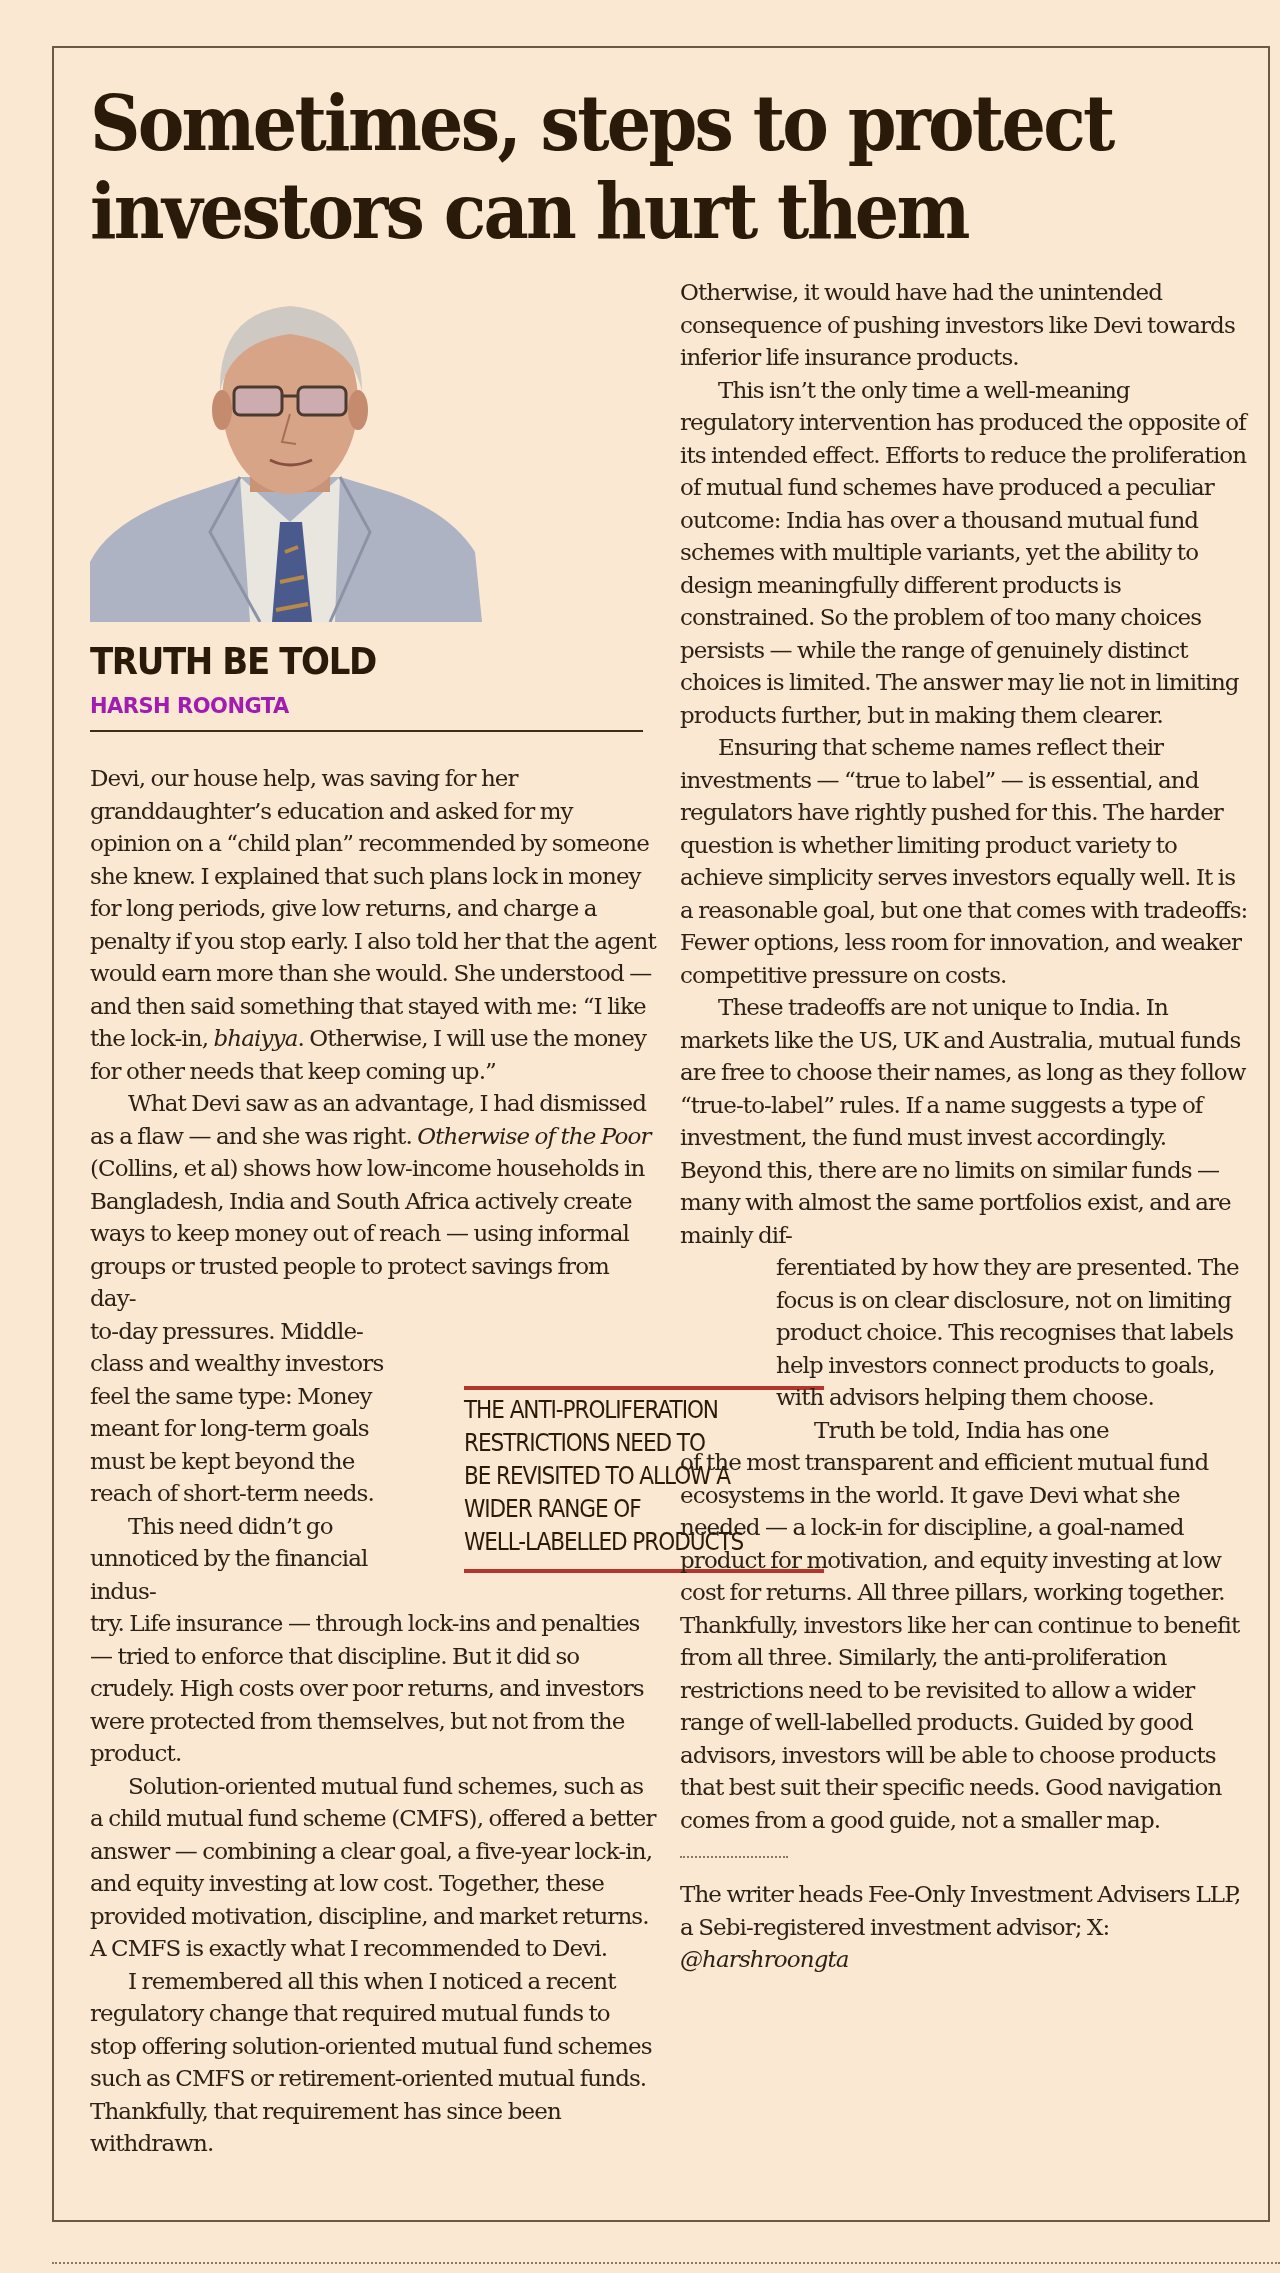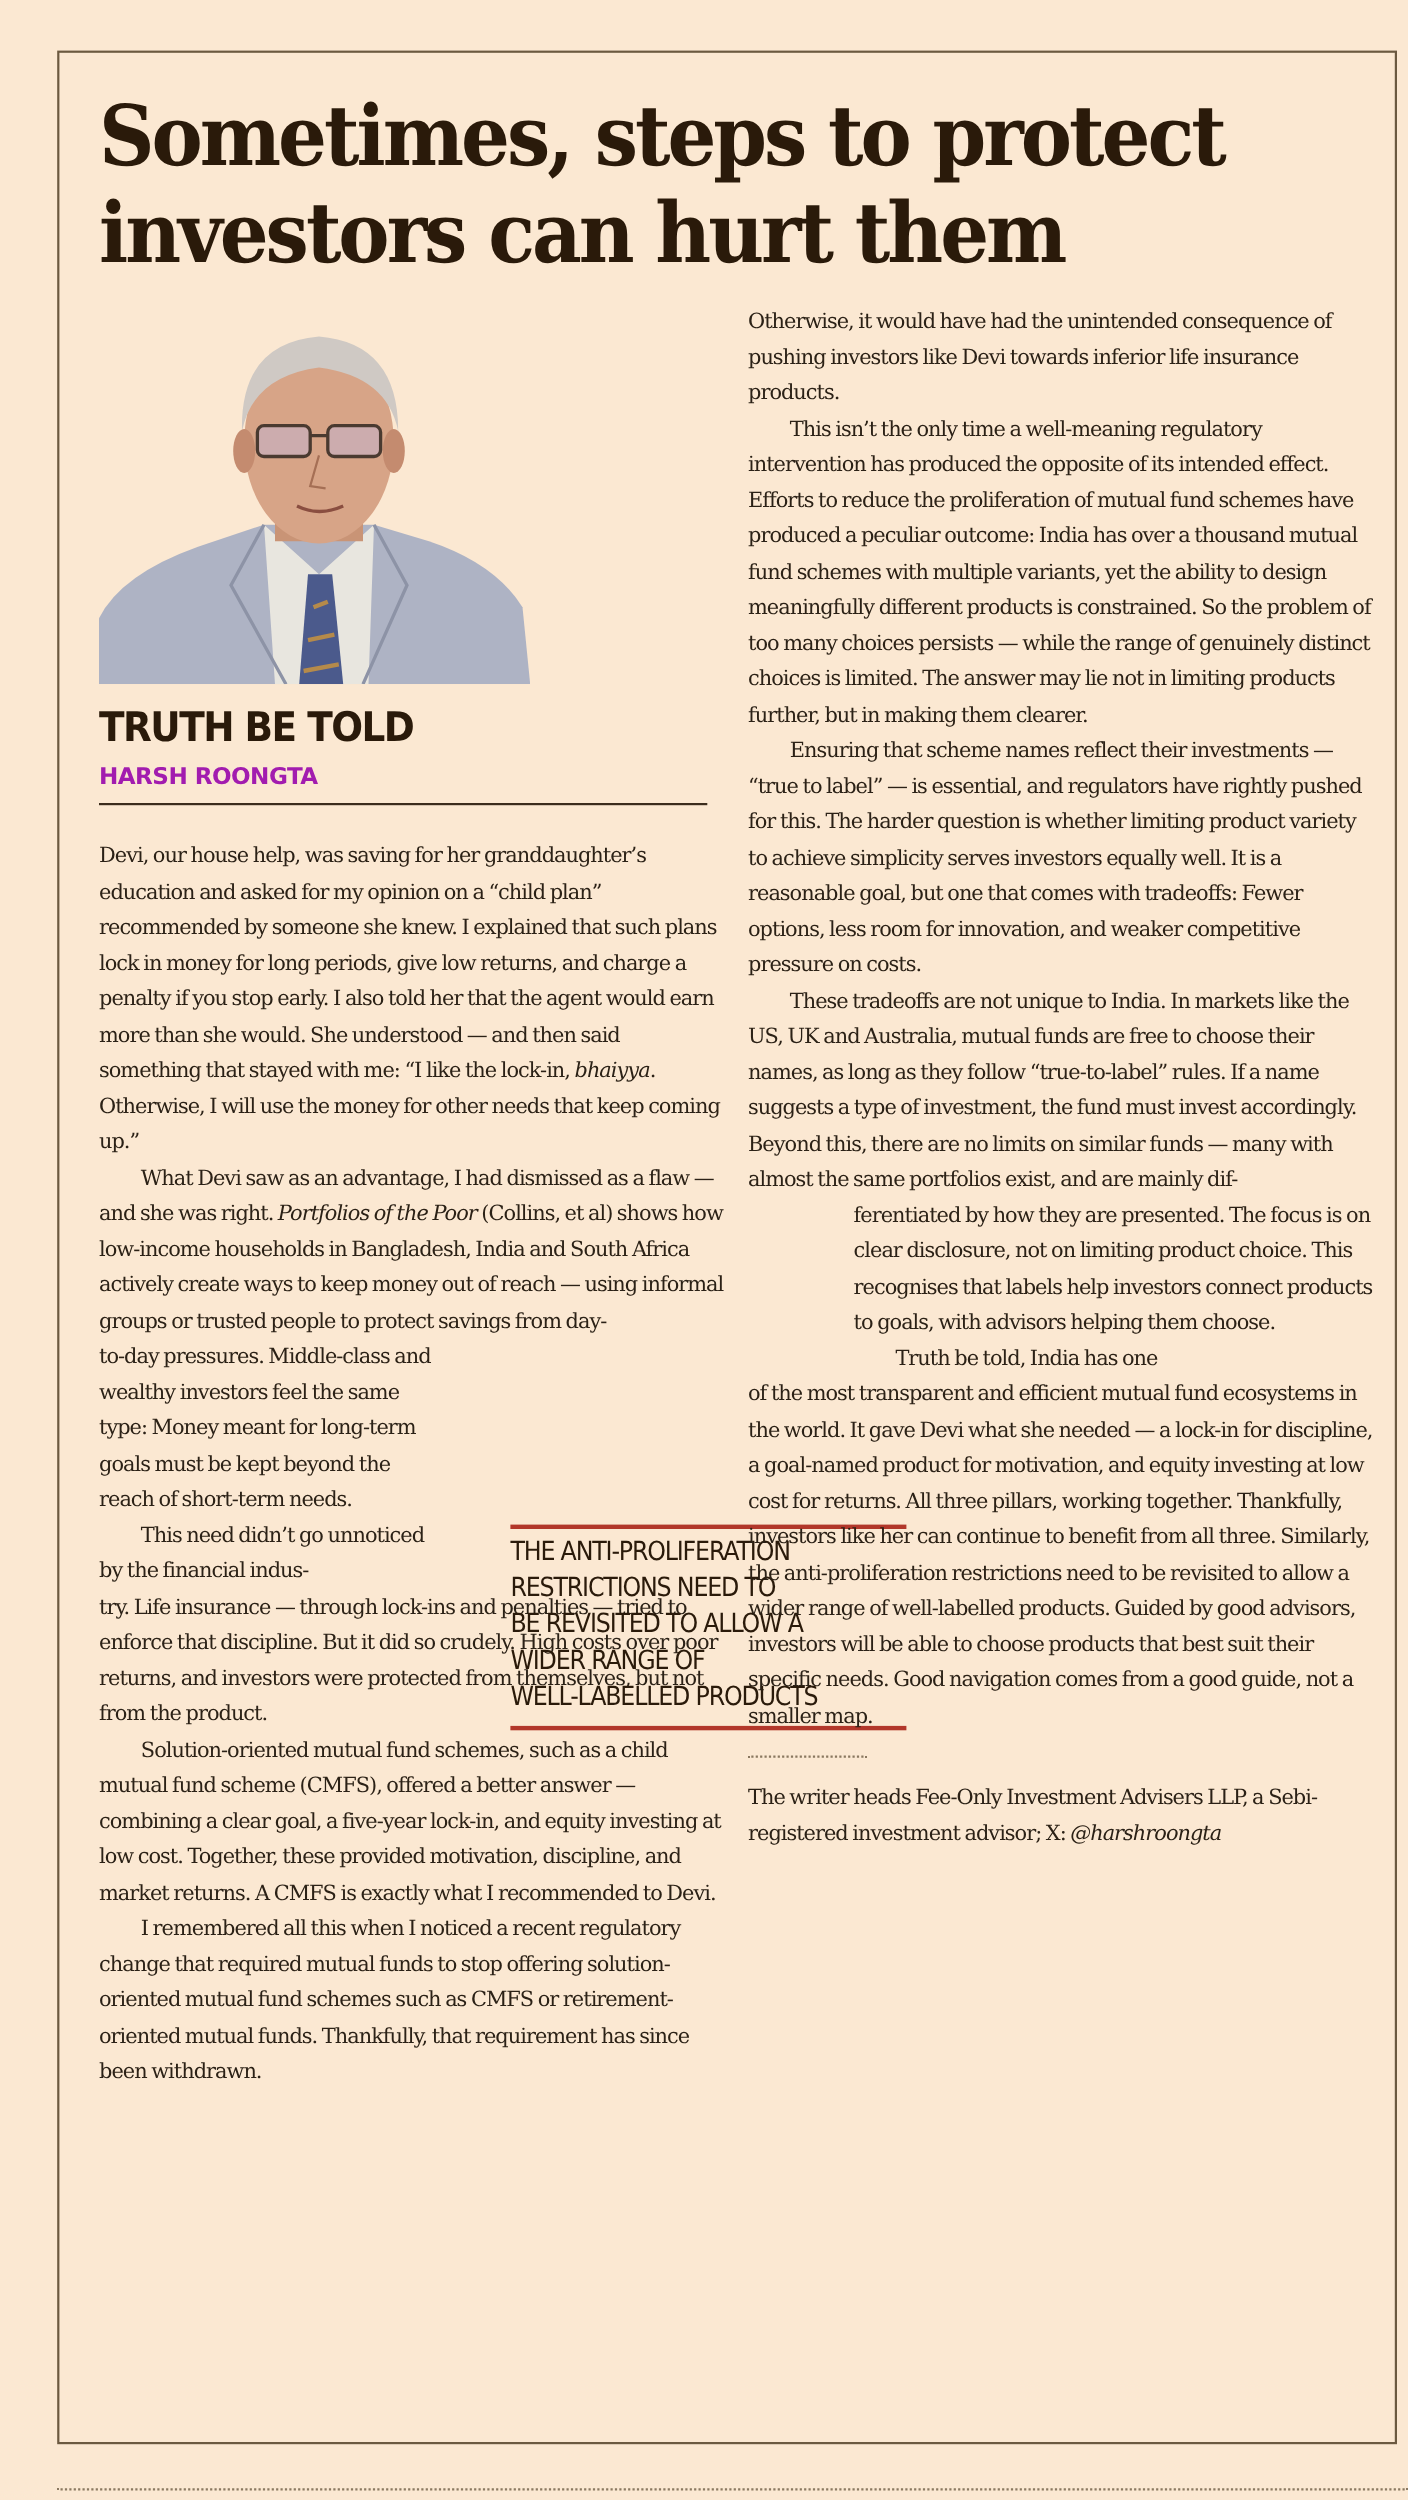--- a/index.html
+++ b/index.html
@@ -60,21 +60,21 @@
       margin-top: 10px;
       color: #a21caf;
     }
     .rule {
       margin-top: 12px;
       border-top: 2px solid #3b2c1c;
       width: 553px;
     }
     .body-text {
       font-family: "DejaVu Serif", serif;
-      font-size: 19px;
+      font-size: 23px;
       line-height: 32.5px;
       letter-spacing: -0.9px;
       word-spacing: -1px;
       color: #2b2116;
     }
     .body-text p { margin: 0; }
     .body-text p.indent { text-indent: 38px; }
     .col-left {
       position: absolute;
       left: 90px; top: 762px;
@@ -156,21 +156,21 @@
 </div>
 
 <div class="col-head">
   <div class="column-name">TRUTH BE TOLD</div>
   <div class="author">HARSH ROONGTA</div>
   <div class="rule"></div>
 </div>
 
 <div class="col-left body-text">
   <p><span>Devi, our house help, was saving for her granddaughter’s education and asked for my opinion on a “child plan” recommended by someone she knew. I explained that such plans lock in money for long periods, give low returns, and charge a penalty if you stop early. I also told her that the agent would earn more than she would. She understood — and then said something that stayed with me: “I like the lock-in, </span><em>bhaiyya</em><span>. Otherwise, I will use the money for other needs that keep coming up.”</span></p>
-  <p class="indent"><span>What Devi saw as an advantage, I had dismissed as a flaw — and she was right.</span> <em>Portfolios of the Poor</em><span> (Collins, et al) shows how low-income households in Bangladesh, India and South Africa actively create ways to keep money out of reach — using informal groups or trusted people to protect savings from day-</span></p>
+  <p class="indent"><span>What Devi saw as an advantage, I had dismissed as a flaw — and she was right.</span> <em>Otherwise of the Poor</em><span> (Collins, et al) shows how low-income households in Bangladesh, India and South Africa actively create ways to keep money out of reach — using informal groups or trusted people to protect savings from day-</span></p>
   <div class="narrow">
     <p><span>to-day pressures. Middle-class and wealthy investors feel the same type: Money meant for long-term goals must be kept beyond the reach of short-term needs.</span></p>
     <p class="indent"><span>This need didn’t go unnoticed by the financial indus-</span></p>
   </div>
   <p><span>try. Life insurance — through lock-ins and penalties — tried to enforce that discipline. But it did so crudely. High costs over poor returns, and investors were protected from themselves, but not from the product.</span></p>
   <p class="indent"><span>Solution-oriented mutual fund schemes, such as a child mutual fund scheme (CMFS), offered a better answer — combining a clear goal, a five-year lock-in, and equity investing at low cost. Together, these provided motivation, discipline, and market returns. A CMFS is exactly what I recommended to Devi.</span></p>
   <p class="indent"><span>I remembered all this when I noticed a recent regulatory change that required mutual funds to stop offering solution-oriented mutual fund schemes such as CMFS or retirement-oriented mutual funds. Thankfully, that requirement has since been withdrawn.</span></p>
 </div>
 
 <div class="pullquote">

